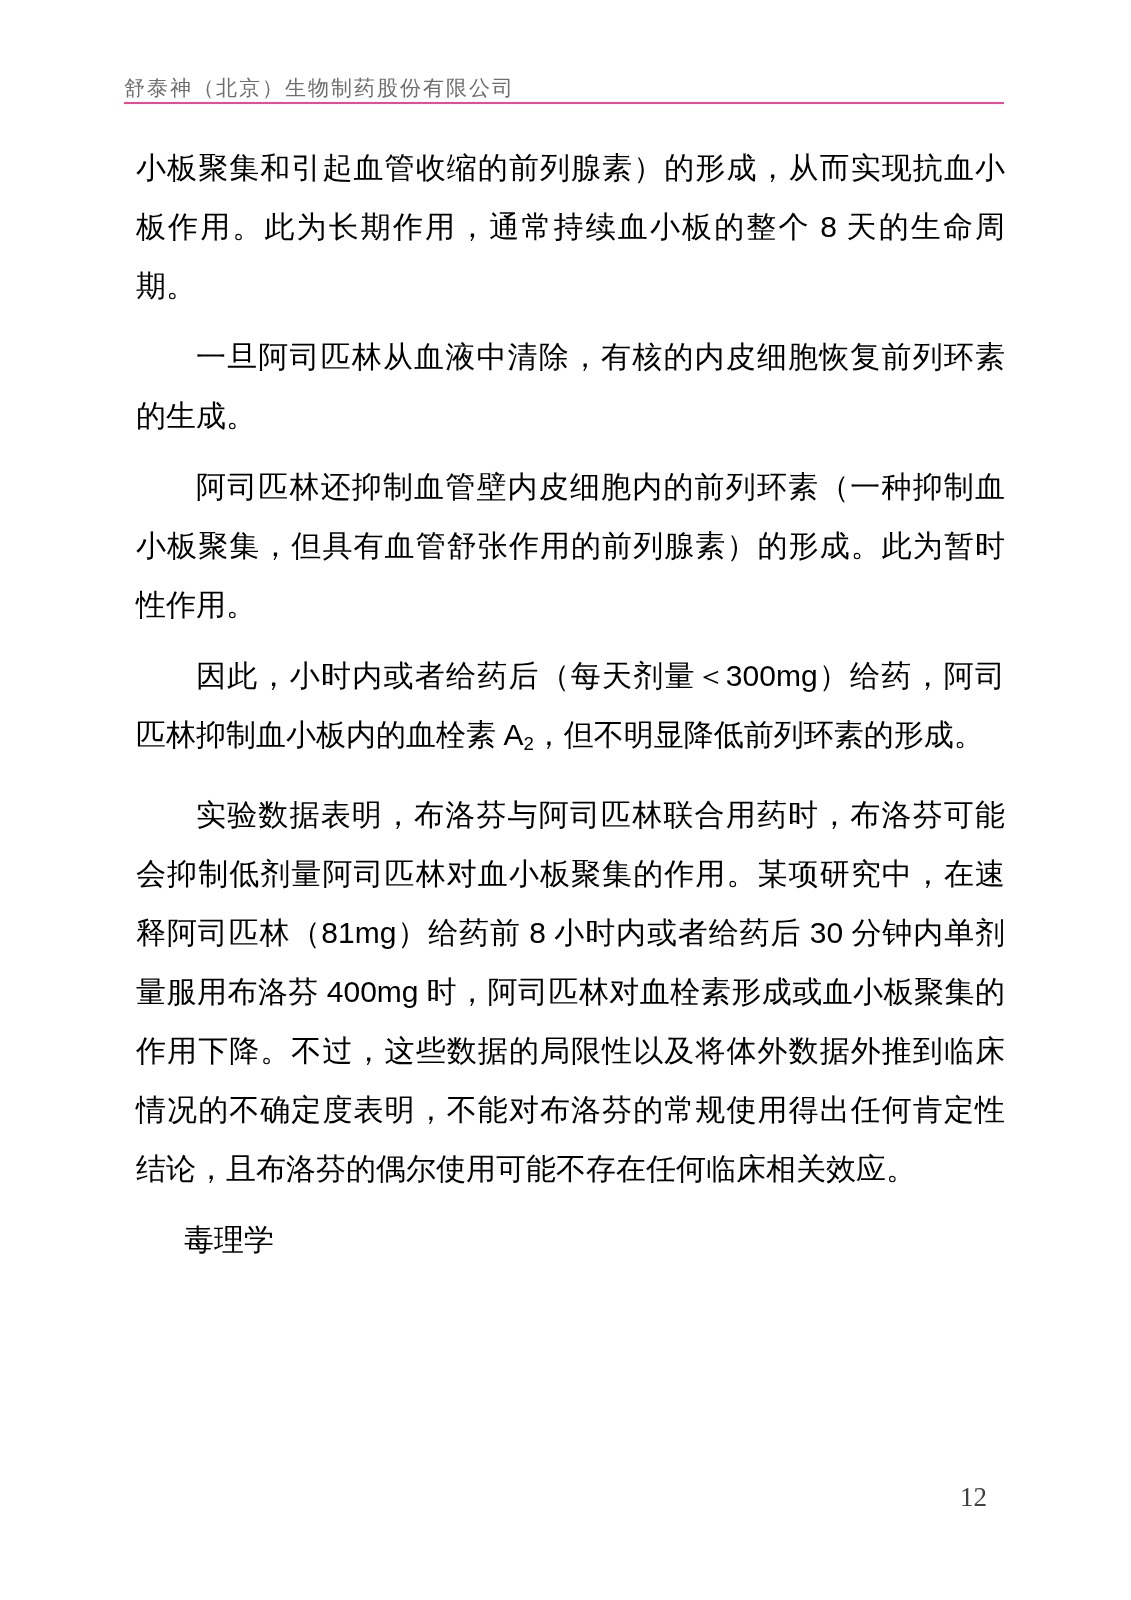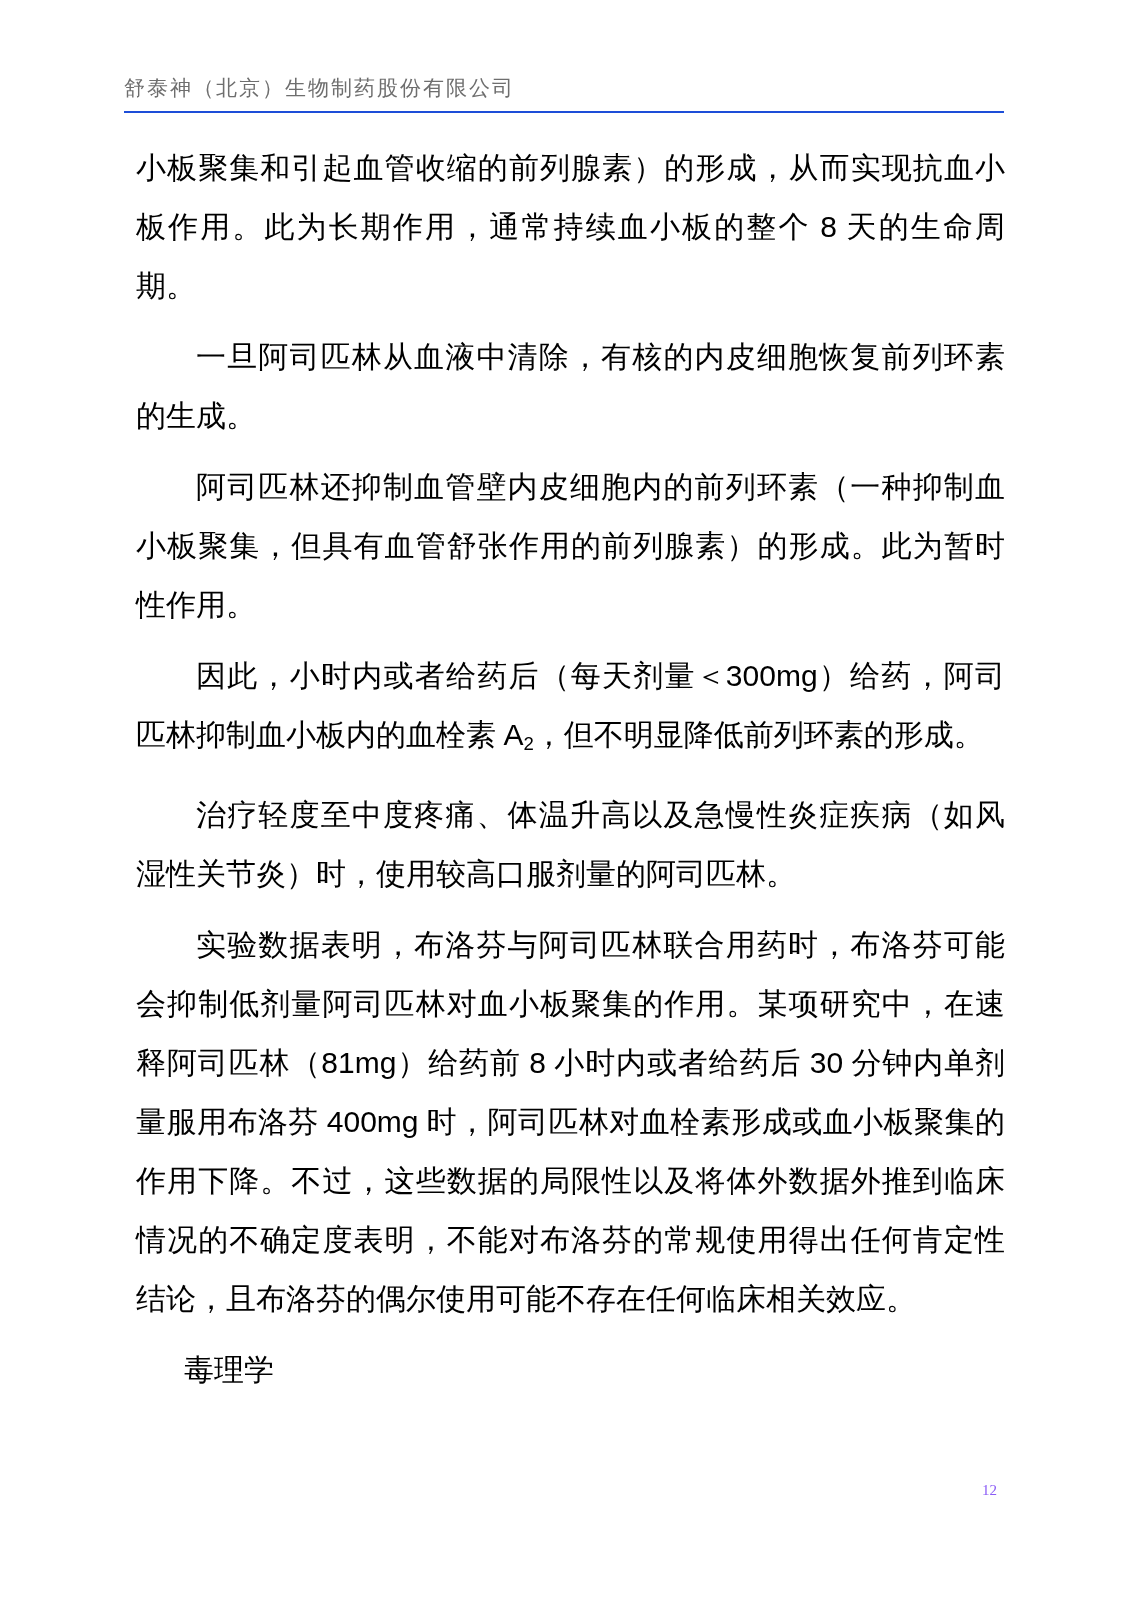--- a/index.html
+++ b/index.html
@@ -14,22 +14,22 @@
     background: #ffffff;
     font-family: "Liberation Serif", "DejaVu Serif", serif;
     color: #000000;
     overflow: hidden;
   }
   .header {
     position: absolute;
     left: 124px;
     top: 74px;
     width: 880px;
-    border-bottom: 2px solid #1d4ed8;
-    padding-bottom: 9px;
+    border-bottom: 2px solid #ec4899;
+    padding-bottom: 0;
   }
   .header-text {
     font-size: 21px;
     color: #6e6e6e;
     letter-spacing: 2px;
     white-space: nowrap;
   }
   .content {
     position: absolute;
     left: 124px;
@@ -52,42 +52,41 @@
   }
   .doc-heading {
     margin: 0;
     font-weight: normal;
     text-indent: 2em;
     font-size: 30px;
     line-height: 59px;
   }
   .page-number {
     position: absolute;
-    left: 982px;
+    left: 960px;
     top: 1482px;
-    font-size: 15px;
-    color: #8b5cf6;
+    font-size: 27px;
+    color: #404040;
   }
 </style>
 </head>
 <body>
 
 <div class="page">
 
   <div class="header">
     <span class="header-text">舒泰神（北京）生物制药股份有限公司</span>
   </div>
 
   <div class="content">
     <div>
         <p class="para"><span>小板聚集和引起血管收缩的前列腺素）的形成，从而实现抗血小板作用。此为长期作用，通常持续血小板的整个 </span><span class="lat">8</span><span> 天的生命周期。</span></p>
         <p class="para indent"><span>一旦阿司匹林从血液中清除，有核的内皮细胞恢复前列环素的生成。</span></p>
         <p class="para indent"><span>阿司匹林还抑制血管壁内皮细胞内的前列环素（一种抑制血小板聚集，但具有血管舒张作用的前列腺素）的形成。此为暂时性作用。</span></p>
         <p class="para indent"><span>因此，小时内或者给药后（每天剂量＜</span><span class="lat">300mg</span><span>）给药，阿司匹林抑制血小板内的血栓素 </span><span class="lat">A</span><span class="lat sub">2</span><span>，但不明显降低前列环素的形成。</span></p>
-        <p class="para indent"><span>治疗轻度至中度疼痛、体温升高以及急慢性炎症疾病（如风湿性关节炎）时，使用较高口服剂量的阿司匹林。</span></p>
         <p class="para indent"><span>实验数据表明，布洛芬与阿司匹林联合用药时，布洛芬可能会抑制低剂量阿司匹林对血小板聚集的作用。某项研究中，在速释阿司匹林（</span><span class="lat">81mg</span><span>）给药前 </span><span class="lat">8</span><span> 小时内或者给药后 </span><span class="lat">30</span><span> 分钟内单剂量服用布洛芬 </span><span class="lat">400mg</span><span> 时，阿司匹林对血栓素形成或血小板聚集的作用下降。不过，这些数据的局限性以及将体外数据外推到临床情况的不确定度表明，不能对布洛芬的常规使用得出任何肯定性结论，且布洛芬的偶尔使用可能不存在任何临床相关效应。</span></p>
       </div>
     <p class="doc-heading">毒理学</p>
   </div>
 
   <div class="page-number">12</div>
 
 </div>
 
 </body></html>

